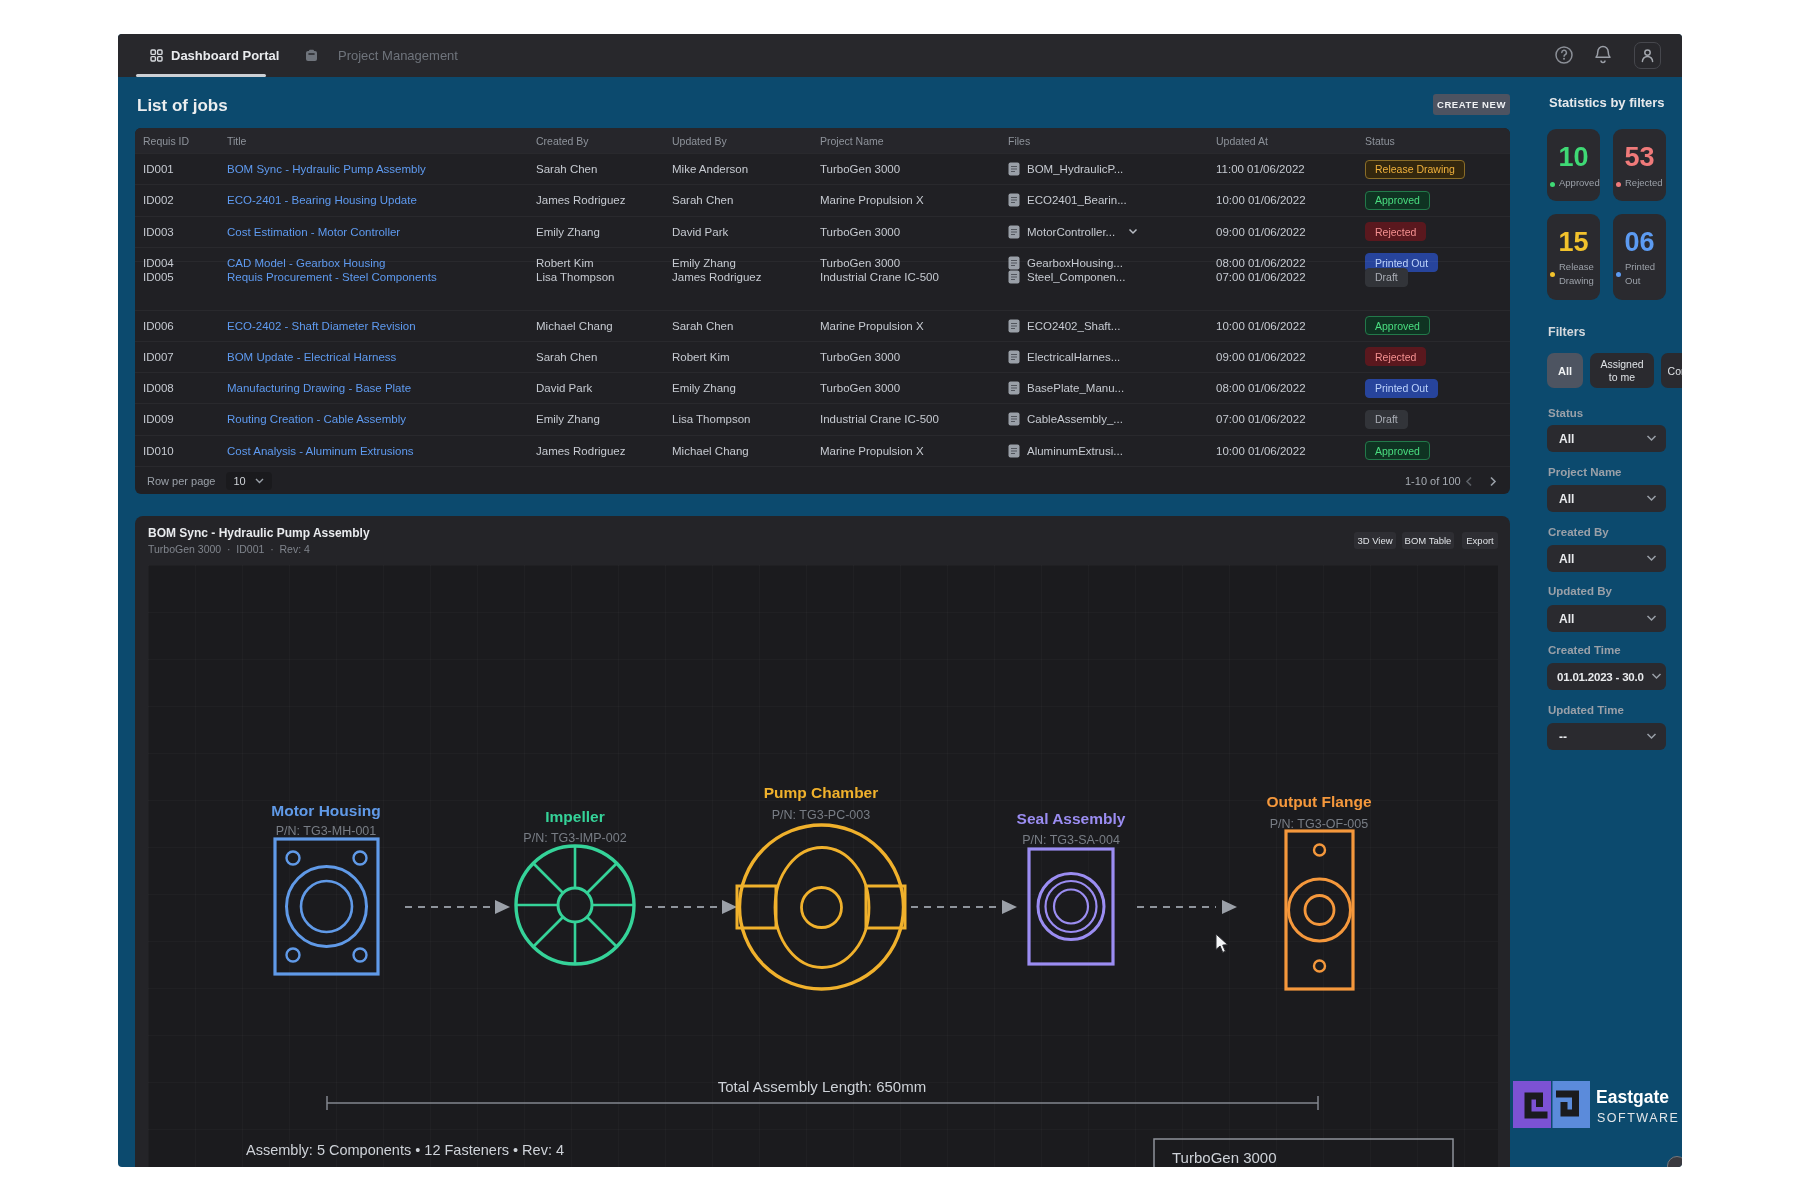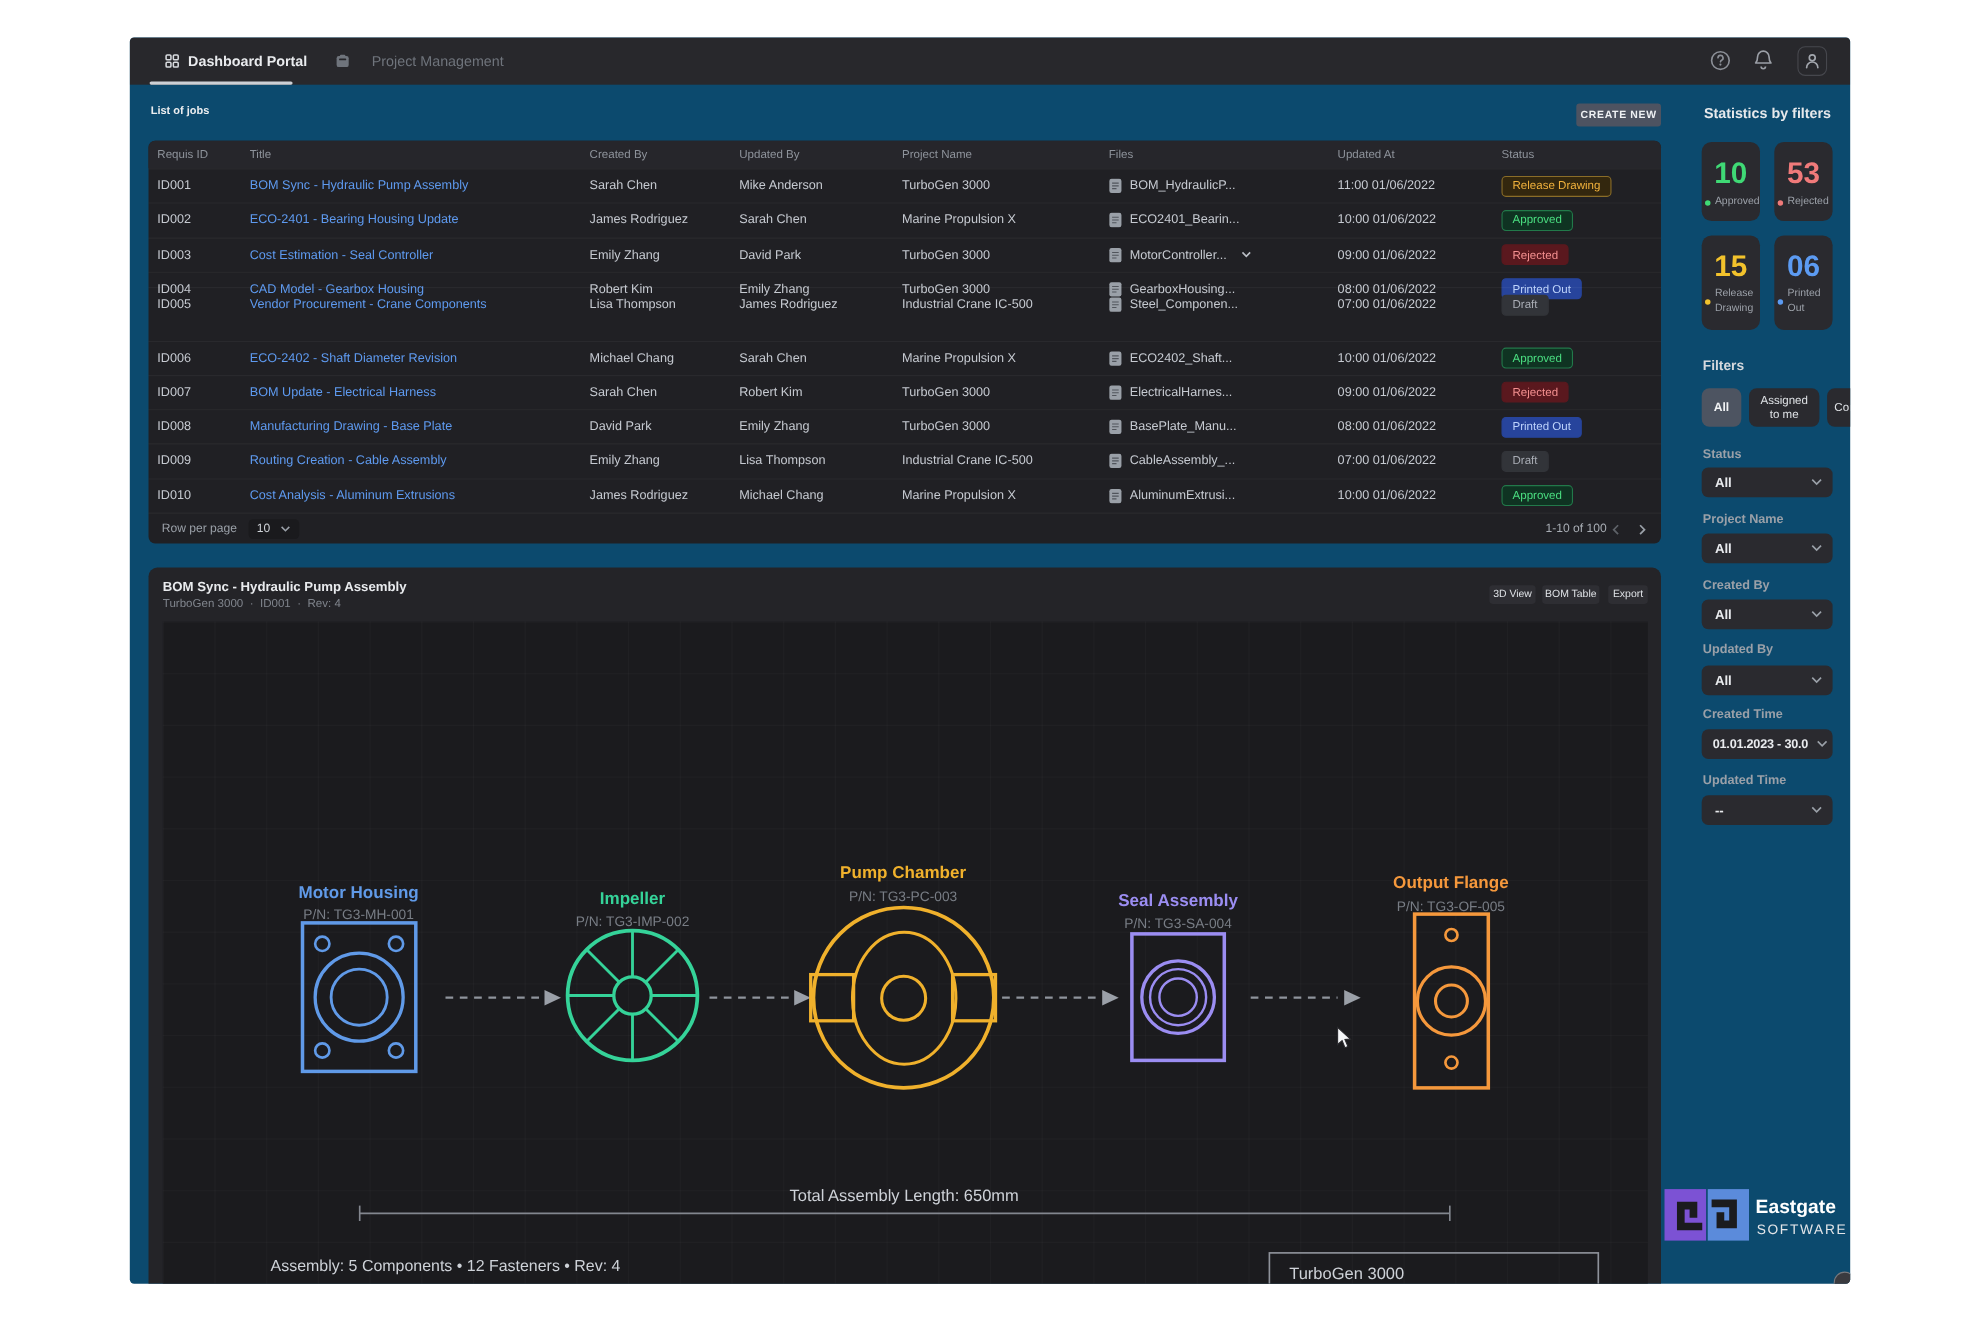--- a/index.html
+++ b/index.html
@@ -6,21 +6,21 @@
   html,body { width:1800px; height:1200px; background:#ffffff; font-family:"Liberation Sans", sans-serif; }
   #app { position:absolute; left:118px; top:34px; width:1564px; height:1133px; background:#0c4a6e; overflow:hidden; border-radius:4px; }
   .abs { position:absolute; }
   
   #nav { position:absolute; left:0; top:0; width:1564px; height:43px; background:#28282c; }
   .navtab { position:absolute; top:0; height:43px; display:flex; align-items:center; gap:8px; font-size:13px; }
   .navtab.active { color:#e9ebee; font-weight:700; }
   .navtab.idle { color:#6f747c; font-weight:400; }
   .underline { position:absolute; left:18px; top:40px; width:130px; height:2.5px; background:#cdd0d5; border-radius:2px; }
   
-  #listTitle { position:absolute; left:19px; top:62px; font-size:10px; font-weight:700; color:#eceef0; }
+  #listTitle { position:absolute; left:19px; top:62px; font-size:17px; font-weight:700; color:#eceef0; }
   #createBtn { position:absolute; left:1315px; top:60px; width:77px; height:21px; background:#4d5361; border-radius:3px; color:#eef0f3; font-size:9.5px; font-weight:700; letter-spacing:.6px; display:flex; align-items:center; justify-content:center; }
   #tablePanel { position:absolute; left:17px; top:94px; width:1375px; height:366px; background:#202024; border-radius:6px; }
   #thead { position:absolute; left:0; top:0; width:100%; height:25px; background:#26262b; border-radius:6px 6px 0 0; display:flex; align-items:center; padding-left:8px; font-size:10.5px; color:#8e939b; }
   .tr { position:absolute; left:0; width:100%; height:31px; display:flex; align-items:center; padding-left:8px; font-size:11.5px; color:#c6cad1; border-top:1px solid rgba(255,255,255,0.045); }
   .tr:first-of-type { border-top:none; }
   .c1 { width:84px; }
   .c2 { width:309px; }
   .c3 { width:136px; }
   .c4 { width:148px; }
   .c5 { width:188px; }
@@ -131,21 +131,21 @@
             <rect x="0.5" y="0.5" width="11" height="13" rx="2" fill="#9aa0a8"></rect>
             <path d="M3 4.5h6M3 7h6M3 9.5h4" stroke="#51555c" stroke-width="1"></path>
           </svg>
           <span>ECO2401_Bearin...</span>
         </div>
         <div class="c7">10:00 01/06/2022</div>
         <div class="c8"><span class="badge b-app">Approved</span></div>
       </div>
 <div class="tr" style="top:87.6px">
         <div class="c1">ID003</div>
-        <div class="c2 link">Cost Estimation - Seal Controller</div>
+        <div class="c2 link">Cost Estimation - Motor Controller</div>
         <div class="c3">Emily Zhang</div>
         <div class="c4">David Park</div>
         <div class="c5">TurboGen 3000</div>
         <div class="c6">
           <svg class="ficon" viewBox="0 0 12 14">
             <rect x="0.5" y="0.5" width="11" height="13" rx="2" fill="#9aa0a8"></rect>
             <path d="M3 4.5h6M3 7h6M3 9.5h4" stroke="#51555c" stroke-width="1"></path>
           </svg>
           <span>MotorController...</span>
           <svg width="10" height="7" viewBox="0 0 10 7" style="margin-left:6px">
@@ -166,21 +166,21 @@
             <rect x="0.5" y="0.5" width="11" height="13" rx="2" fill="#9aa0a8"></rect>
             <path d="M3 4.5h6M3 7h6M3 9.5h4" stroke="#51555c" stroke-width="1"></path>
           </svg>
           <span>GearboxHousing...</span>
         </div>
         <div class="c7">08:00 01/06/2022</div>
         <div class="c8"><span class="badge b-pri">Printed Out</span></div>
       </div>
 <div class="tr" style="top:133px">
         <div class="c1">ID005</div>
-        <div class="c2 link">Vendor Procurement - Crane Components</div>
+        <div class="c2 link">Requis Procurement - Steel Components</div>
         <div class="c3">Lisa Thompson</div>
         <div class="c4">James Rodriguez</div>
         <div class="c5">Industrial Crane IC-500</div>
         <div class="c6">
           <svg class="ficon" viewBox="0 0 12 14">
             <rect x="0.5" y="0.5" width="11" height="13" rx="2" fill="#9aa0a8"></rect>
             <path d="M3 4.5h6M3 7h6M3 9.5h4" stroke="#51555c" stroke-width="1"></path>
           </svg>
           <span>Steel_Componen...</span>
         </div>

